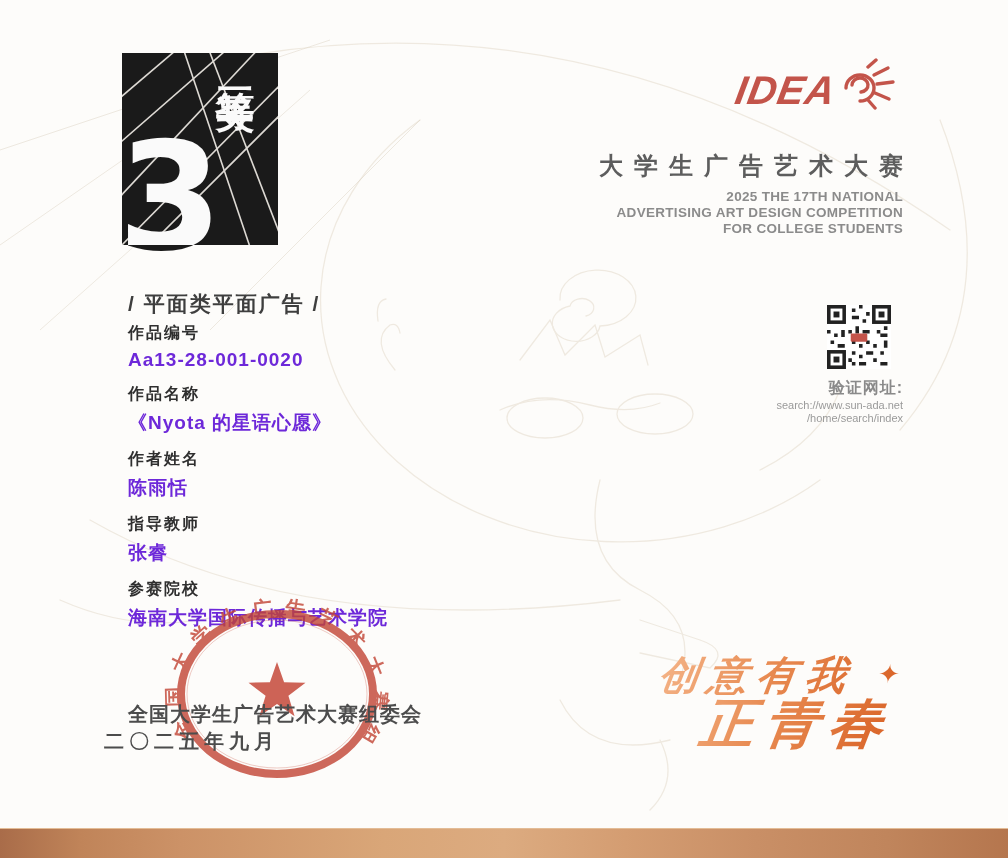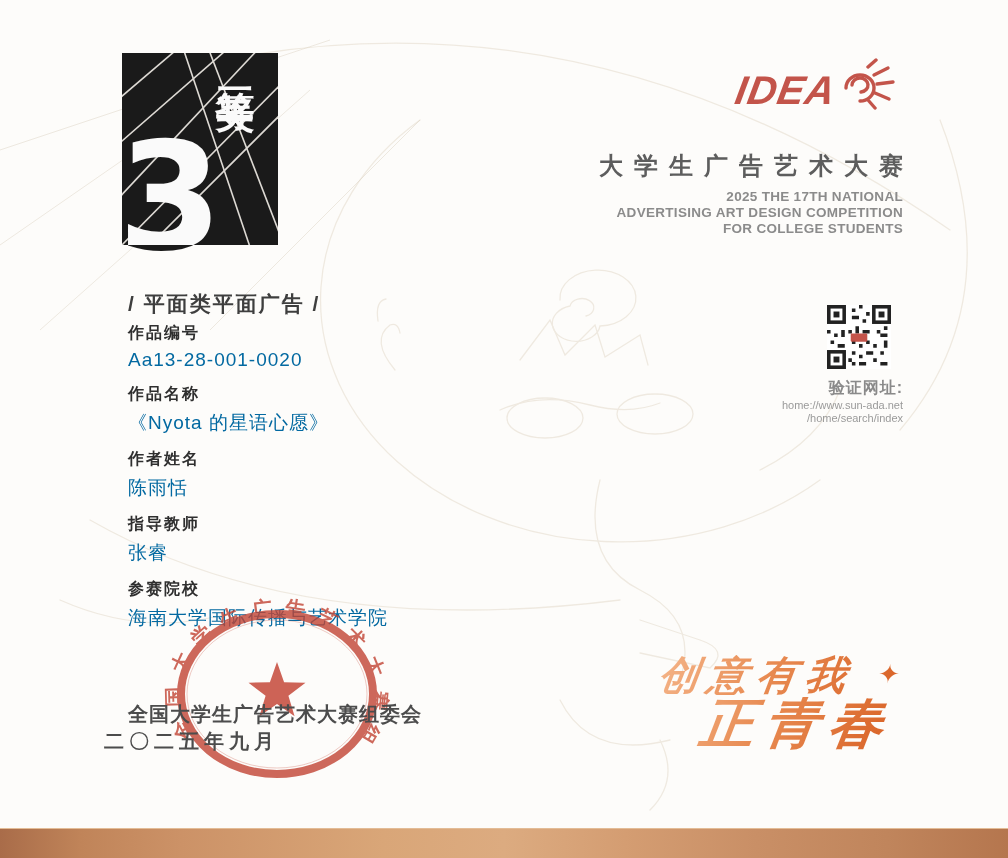--- a/index.html
+++ b/index.html
@@ -33,21 +33,21 @@
   .title-cn1{font-size:23px;font-weight:700;color:#5d5d5d;letter-spacing:12px;margin-right:-12px;}
   .title-cn2{font-size:24px;font-weight:700;color:#5d5d5d;letter-spacing:11px;margin-right:-11px;margin-top:3px;}
   .title-en{font-size:13.5px;font-weight:700;color:#8b8b8b;line-height:16px;letter-spacing:.3px;}
   .title-en.first{margin-top:7px;}
 
   
   .category{position:absolute;left:128px;top:290px;font-size:21px;color:#3e3e3e;
             font-weight:600;letter-spacing:2px;z-index:2;}
   .fields{position:absolute;left:128px;top:323px;z-index:2;}
   .field-label{font-size:16px;font-weight:700;color:#2f2f2f;letter-spacing:2px;margin-bottom:5px;}
-  .field-value{font-size:19px;color:#0369a1;letter-spacing:1px;margin-bottom:13px;}
+  .field-value{font-size:19px;color:#6d28d9;letter-spacing:1px;margin-bottom:13px;font-weight:bold;}
 
   
   .qr-block{position:absolute;top:305px;right:105px;text-align:right;z-index:2;}
   .qr-svg{display:inline-block;margin-right:12px;}
   .qr-caption{font-size:16px;font-weight:700;color:#8a8a8a;margin-top:5px;letter-spacing:1px;}
   .qr-url{font-size:11px;color:#9a9a9a;line-height:13px;}
 
   
   .seal-svg{position:absolute;left:160px;top:585px;z-index:2;}
   .committee{position:absolute;left:104px;top:701px;width:342px;text-align:center;
@@ -188,21 +188,21 @@
         <path d="M21 3h3v3h-3z M27 0h3v3h-3z M33 6h3v3h-3z M21 9h6v3h-6z M30 12h3v3h-3z
                  M0 21h3v3h-3z M6 24h3v3h-3z M12 21h3v6h-3z M18 21h3v3h-3z M24 18h3v6h-3z
                  M30 21h6v3h-6z M42 21h3v3h-3z M48 18h3v3h-3z M45 24h6v3h-6z M3 30h3v3h-3z
                  M9 33h6v3h-6z M21 30h3v3h-3z M27 33h3v3h-3z M33 30h3v3h-3z M39 33h3v3h-3z
                  M48 30h3v6h-3z M21 39h3v3h-3z M27 42h3v3h-3z M33 39h6v3h-6z M45 39h3v3h-3z
                  M21 48h3v3h-3z M27 48h6v3h-6z M39 45h3v3h-3z M45 48h6v3h-6z M18 45h3v3h-3z"></path>
       </g>
       <rect x="20" y="24" width="14" height="7" rx="1" fill="#c14b41" opacity="0.95"></rect>
     </svg>
     <div class="qr-caption">验证网址:</div>
-    <div class="qr-url">home://www.sun-ada.net</div>
+    <div class="qr-url">search://www.sun-ada.net</div>
     <div class="qr-url">/home/search/index</div>
   </div>
 
   <svg class="seal-svg" width="240" height="200" viewBox="0 0 240 200">
     <g opacity="0.8">
       <ellipse cx="117" cy="109" rx="96" ry="80" fill="none" stroke="#c24434" stroke-width="8"></ellipse>
       <ellipse cx="117" cy="109" rx="90" ry="74" fill="none" stroke="#c24434" stroke-width="1" opacity="0.35"></ellipse>
       <path id="sealArc" d="M38 155 A 96 80 0 1 1 196 155" fill="none"></path>
       <text font-size="20" font-weight="700" fill="#c24434" font-family="'DejaVu Sans',sans-serif">
         <textPath href="#sealArc" startOffset="6" textLength="430" lengthAdjust="spacing">全国大学生广告艺术大赛组委会</textPath>

